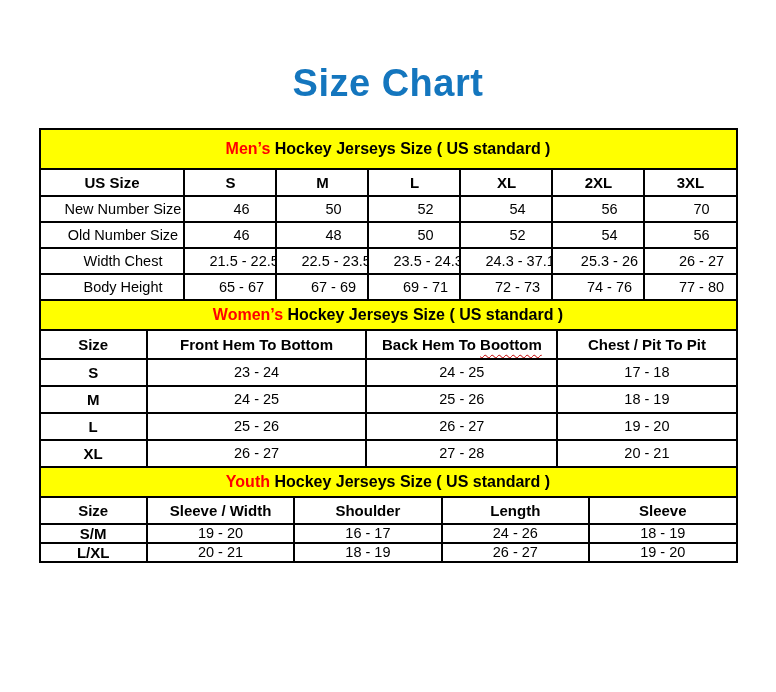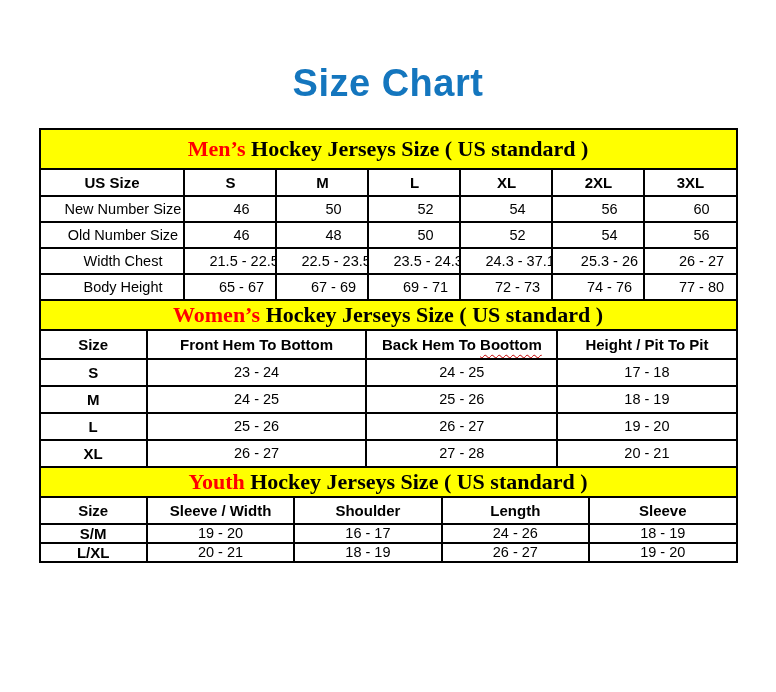--- a/index.html
+++ b/index.html
@@ -21,21 +21,21 @@
     margin:62px 0 0 0;text-align:center;
     font-size:38px;line-height:1.15;font-weight:bold;
     color:var(--title-blue);letter-spacing:0.5px;
   }
   .chart{width:699px;margin:22px auto 0 auto;}
   .chart > * + *{margin-top:-2px;}
   .band{
     border:2px solid var(--border-black);
     background:var(--header-yellow);
     display:flex;align-items:center;justify-content:center;
-    height:32px;font-size:22px;font-weight:bold;white-space:pre;font-family:Liberation Serif, serif;
+    height:32px;font-size:16px;font-weight:bold;white-space:pre;
   }
   .band.tall{height:42px;}
   .band .hl{color:var(--accent-red);}
   table.tbl{
     width:100%;border-collapse:collapse;table-layout:fixed;
   }
   .tbl th,.tbl td{
     border:2px solid var(--border-black);
     text-align:center;vertical-align:middle;
     padding:0 2px;overflow:hidden;white-space:nowrap;
@@ -86,21 +86,21 @@
           <th>2XL</th>
           <th>3XL</th>
         </tr>
         <tr>
           <td class="lbl">New Number Size</td>
           <td>46</td>
           <td>50</td>
           <td>52</td>
           <td>54</td>
           <td>56</td>
-          <td>60</td>
+          <td>70</td>
         </tr>
         <tr>
           <td class="lbl">Old Number Size</td>
           <td>46</td>
           <td>48</td>
           <td>50</td>
           <td>52</td>
           <td>54</td>
           <td>56</td>
         </tr>
@@ -132,21 +132,21 @@
         <col style="width:15.4%">
           <col style="width:31.5%">
           <col style="width:27.4%">
           <col style="width:25.7%">
       </colgroup>
       <tbody>
         <tr>
           <th>Size</th>
           <th>Front Hem To Bottom</th>
           <th><span>Back Hem To </span><span class="misspell">Boottom</span></th>
-          <th>Height / Pit To Pit</th>
+          <th>Chest / Pit To Pit</th>
         </tr>
         <tr>
           <td class="lbl">S</td>
           <td>23 - 24</td>
           <td>24 - 25</td>
           <td>17 - 18</td>
         </tr>
         <tr>
           <td class="lbl">M</td>
           <td>24 - 25</td>

